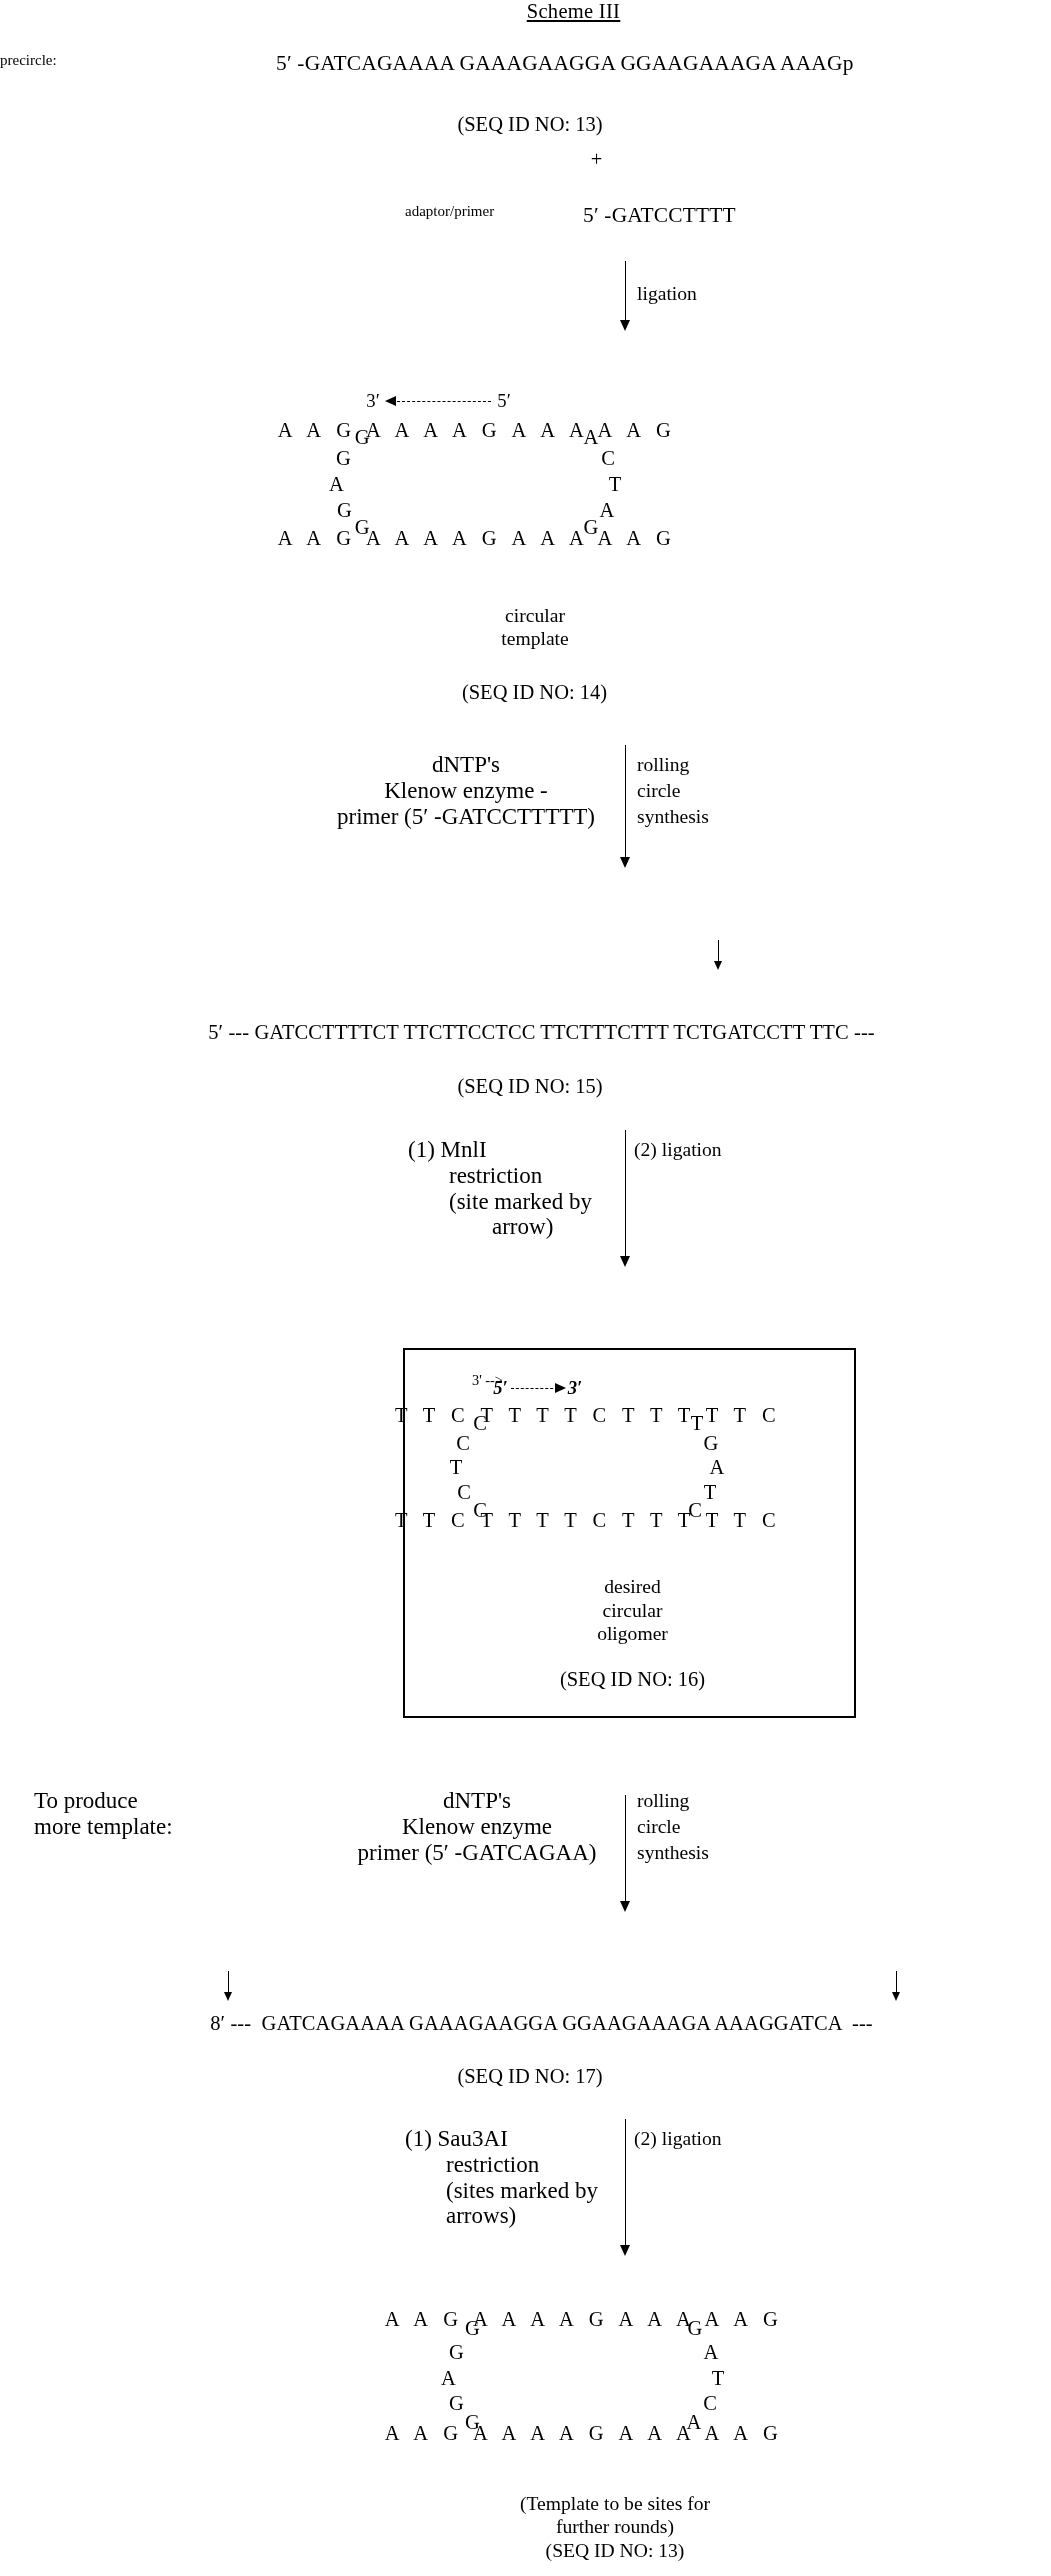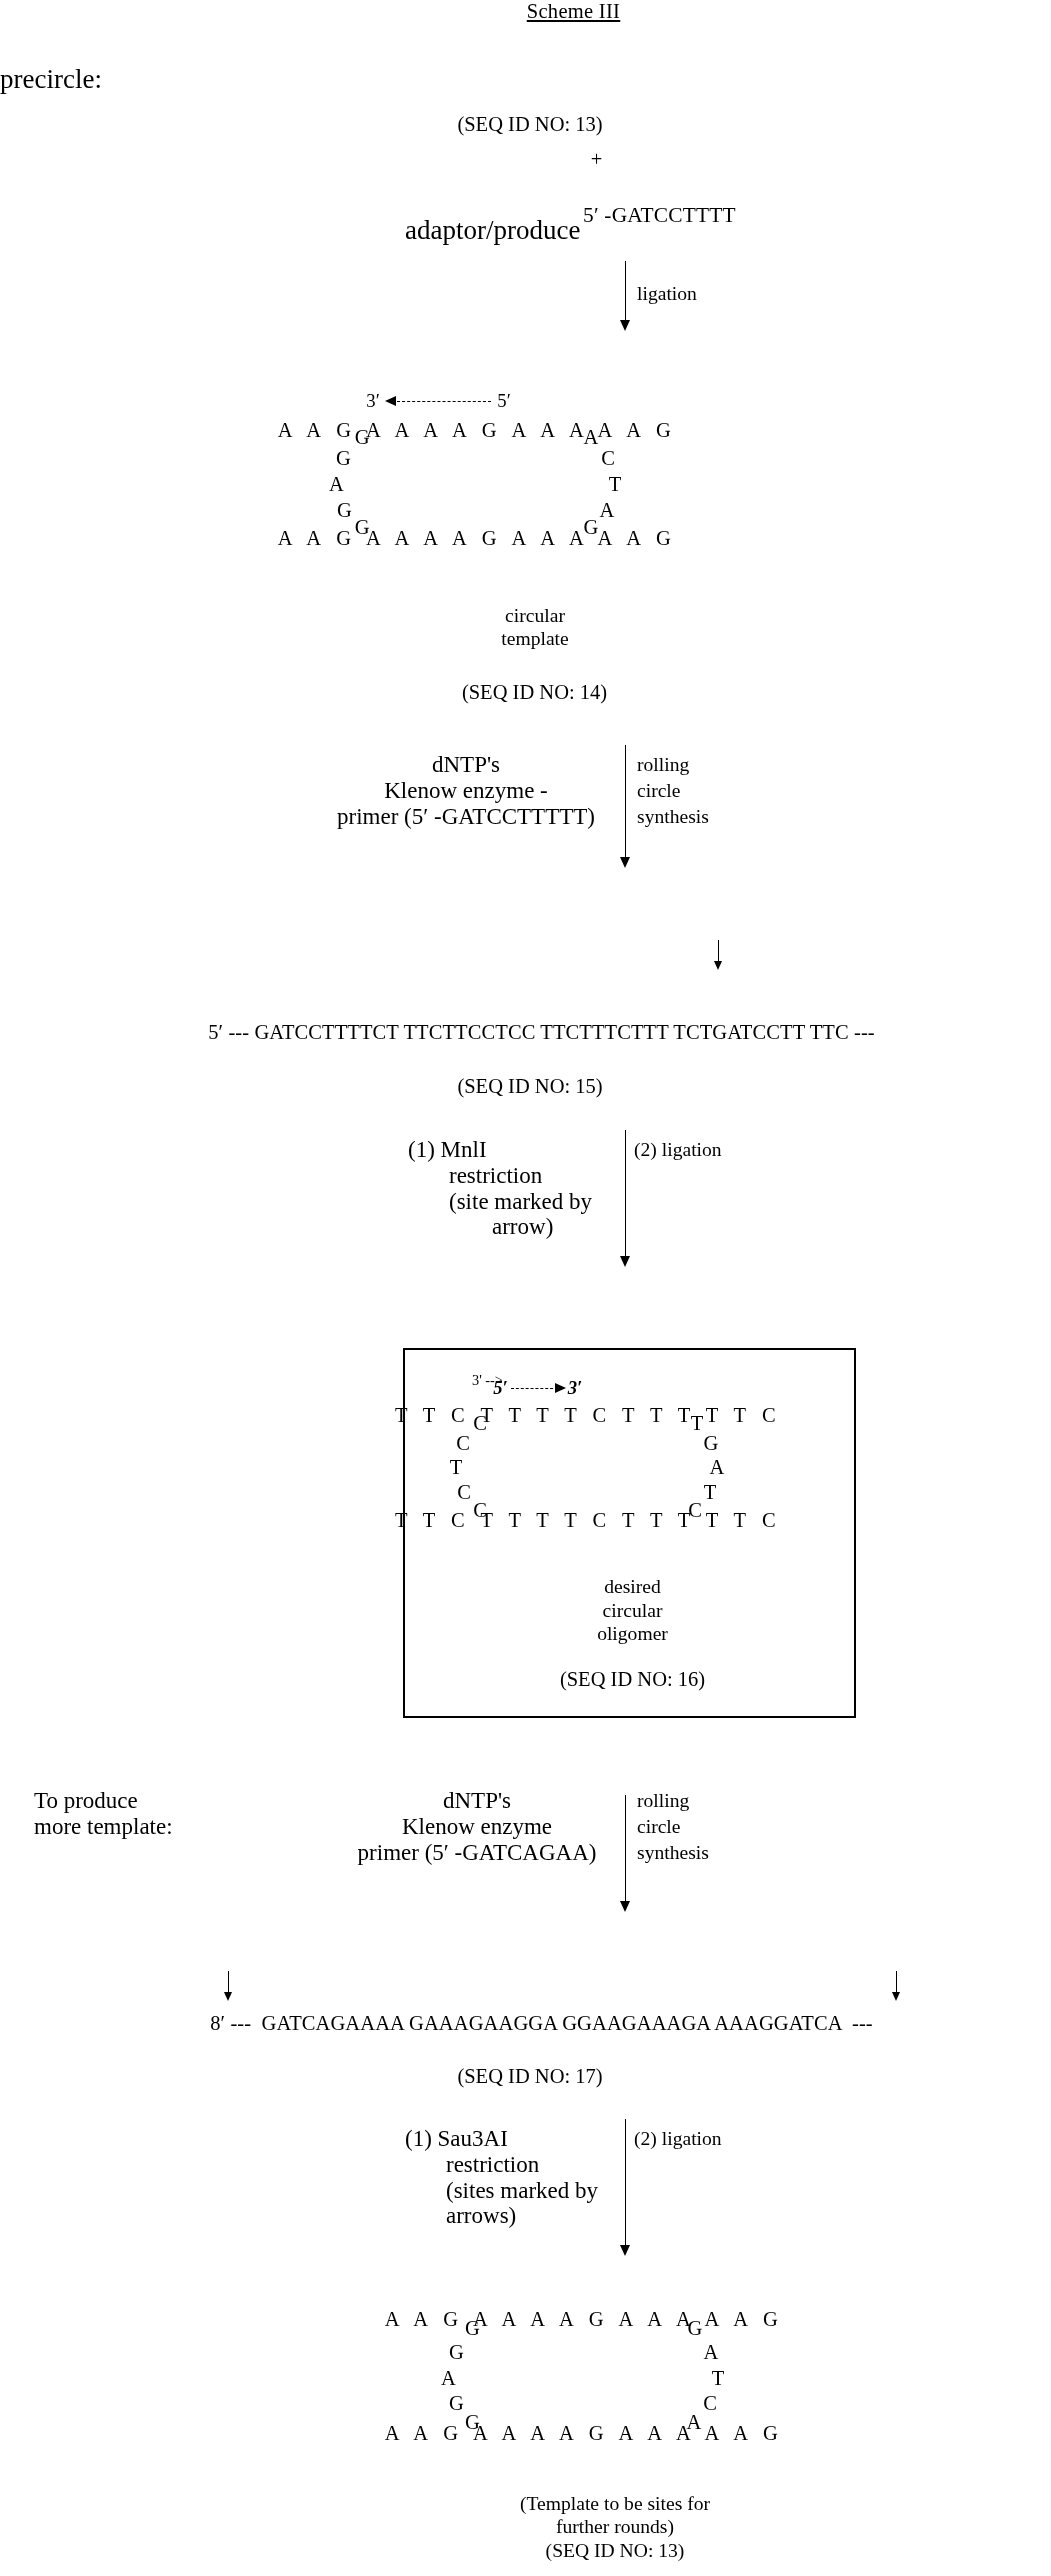--- a/index.html
+++ b/index.html
@@ -22,21 +22,21 @@
   }
   .abs { position: absolute; }
   .ctr { text-align: center; }
 
   .scheme-title {
     font-size: 20.5px;
     text-decoration: underline;
     letter-spacing: 0.3px;
     padding-left: 48px;
   }
-  .label-left { font-size: 27px; margin-top: 12px; }
+  .label-left { font-size: 15px; }
   .seqline { font-size: 21.4px; white-space: pre; letter-spacing: 0.2px; }
   .seqline-long { font-size: 20.5px; white-space: pre; letter-spacing: 0.1px; padding-left: 16px; }
   .seqid { font-size: 20.5px; }
   .plus { font-size: 20.5px; }
   .annot { font-size: 23px; line-height: 23px; }
   .annot-r { font-size: 19.6px; line-height: 23px; }
   .caption { font-size: 19.6px; line-height: 23px; }
 
   
   .varrow { position: absolute; }
@@ -121,26 +121,27 @@
 </style>
 </head>
 <body>
 
 <div id="page">
 
   <div class="abs ctr scheme-title" style="left:0; top:0; width:1051px;">Scheme III</div>
 
   <div class="abs label-left" style="left:0px; top:52px;">precircle:</div>
 
+  <div class="abs seqline" style="left:276px; top:51px;">5′ -GATCAGAAAA GAAAGAAGGA GGAAGAAAGA AAAGp</div>
 
   <div class="abs ctr seqid" style="left:267px; top:113px; width:526px;">(SEQ ID NO: 13)</div>
 
   <div class="abs ctr plus" style="left:570px; top:148px; width:53px;">+</div>
 
-  <div class="abs label-left" style="left:405px; top:203px;">adaptor/produce</div>
+  <div class="abs label-left" style="left:405px; top:203px;">adaptor/primer</div>
 
   <div class="abs seqline" style="left:583px; top:203px;">5′ -GATCCTTTT</div>
 
   <div class="varrow" style="left:619px; top:261px; width:12.5px; height:71px;">
     <div class="shaft" style="height:61px;"></div>
     <div class="head" style="top:59px;"></div>
   </div>
   <div class="abs annot-r" style="left:637px; top:282px;">ligation</div>
 
   <div class="circ" style="left:356px; top:383px; width:356px; height:196px;">

